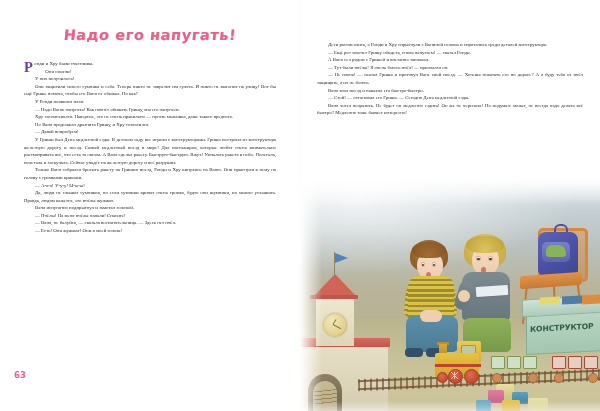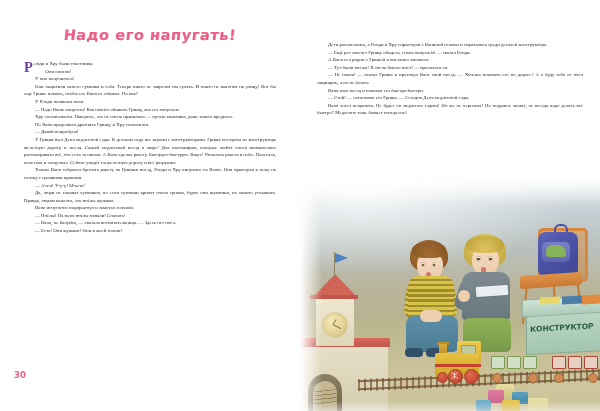--- a/index.html
+++ b/index.html
@@ -543,21 +543,21 @@
       <p><span>У Гриши был День медленной езды. В детском саду все играли с конструкторами. Гриша построил из конструктора железную дорогу и поезд. Самый медленный поезд в мире! Для пассажиров, которые любят очень внимательно рассматривать всё, что есть за окном. А Ваня сделал ракету. Быструю-быструю. Вжух! Умчалась ракета в небо. Полетала, полетала и заскучала. Сейчас упадёт на железную дорогу и всё разрушит.</span></p>
       <p><span>Только Ваня собрался бросить ракету на Гришин поезд, Ронди и Хру кинулись на Ваню. Они прыгнули к нему на голову с громкими криками.</span></p>
       <p><span>— А-а-а! У-у-у! Ы-ы-ы!</span></p>
       <p><span>Да, люди не слышат сумников, но если сумники кричат очень громко, будто они шумники, их можно услышать. Правда, людям кажется, это пчёлы жужжат.</span></p>
       <p><span>Ваня испуганно подпрыгнул и замотал головой.</span></p>
       <p><span>— Пчёлы! На меня пчёлы напали! Спасите!</span></p>
       <p><span>— Ваня, не балуйся, — сказала воспитательница. — Здесь нет пчёл.</span></p>
       <p><span>— Есть! Они жужжат! Они в моей голове!</span></p>
     </div>
 
-    <div class="folio">30</div>
+    <div class="folio">63</div>
   </div>
 
   <div class="col col-right">
 
     <div class="body-text right-text">
       <p><span>Дети рассмеялись, а Ронди и Хру спрыгнули с Ваниной головы и спрятались среди деталей конструктора.</span></p>
       <p><span>— Ещё раз захочет Гришу обидеть, снова напугаем! — сказал Ронди.</span></p>
       <p><span>А Ваня сел рядом с Гришей и внезапно заплакал.</span></p>
       <p><span>— Тут были пчёлы! Я очень боюсь пчёл! — признался он.</span></p>
       <p><span>— Не плачь! — сказал Гриша и протянул Ване свой поезд. — Хочешь покатать его по дороге? А я буду тебя от пчёл защищать, я их не боюсь.</span></p>

